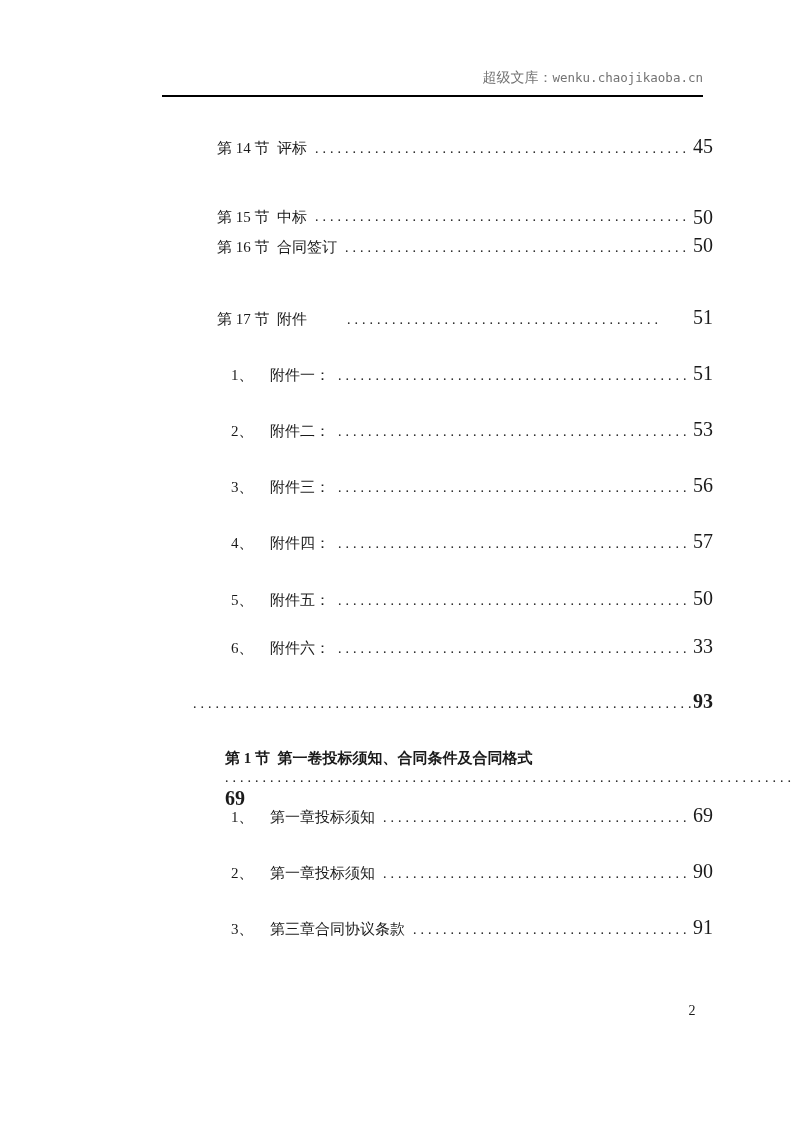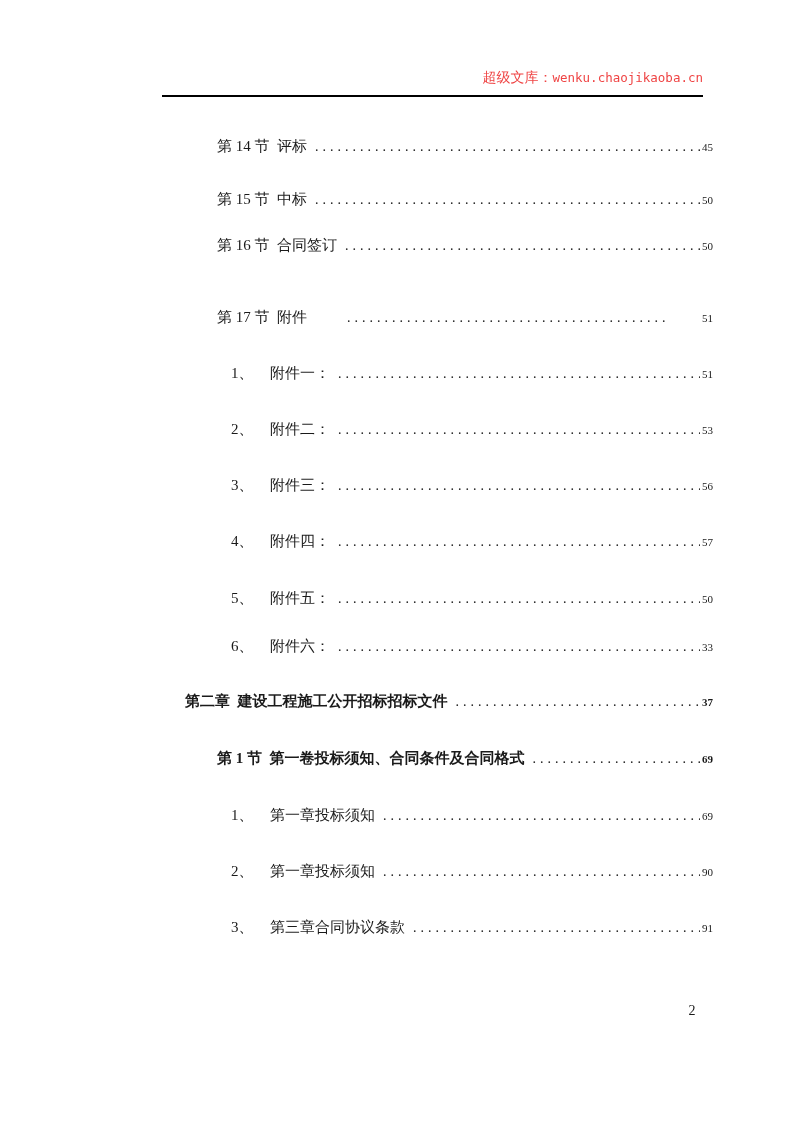--- a/index.html
+++ b/index.html
@@ -9,21 +9,21 @@
     background:#ffffff;
     color:#1a1a1a;
     font-family:"Liberation Serif","DejaVu Serif",serif;
     overflow:hidden;
   }
   .header{
     position:absolute;
     top:69px;right:90px;
     font-size:14px;
     white-space:pre;
-    color:#ef4444;
+    color:#737373;
   }
   .header .url{
     font-family:"DejaVu Sans Mono","Liberation Mono",monospace;
     font-size:12.5px;
   }
   .header-rule{
     position:absolute;
     left:162px;top:95px;
     width:541px;height:2px;
     background:#000000;
@@ -54,49 +54,49 @@
     overflow:hidden;
     white-space:nowrap;
     letter-spacing:4px;
     margin-left:8px;
     margin-right:2px;
     font-size:14px;
     font-weight:normal;
   }
   .toc-row .pg{
     flex:none;
-    font-size:11px;
+    font-size:20px;
   }
   .page-number{
     position:absolute;
     left:680px;top:1003px;
     width:24px;
     text-align:center;
     font-size:14px;
   }
 </style>
 </head>
 <body>
 
 <div class="page">
   <div class="header"><span class="site">超级文库：</span><span class="url">wenku.chaojikaoba.cn</span></div>
   <div class="header-rule"></div>
 
   <div id="toc" class="toc">
       <div class="toc-row" style="top: 136px; padding-left: 32px;"><span class="label">第 14 节  评标</span><span class="leader">................................................................................................................................................................</span><span class="pg">45</span></div>
-      <div class="toc-row" style="top: 189px; padding-left: 32px;"><span class="label">第 15 节  中标</span><span class="leader">................................................................................................................................................................</span><span class="pg">50</span></div>
+      <div class="toc-row" style="top: 207px; padding-left: 32px; align-items: flex-end;"><span class="label">第 15 节  中标</span><span class="leader">................................................................................................................................................................</span><span class="pg">50</span></div>
       <div class="toc-row" style="top: 235px; padding-left: 32px; font-family: Liberation Serif, serif;"><span class="label">第 16 节  合同签订</span><span class="leader">................................................................................................................................................................</span><span class="pg">50</span></div>
       <div class="toc-row" style="top: 307px; padding-left: 32px; gap: 32px;"><span class="label">第 17 节  附件</span><span class="leader">................................................................................................................................................................</span><span class="pg">51</span></div>
       <div class="toc-row" style="top: 363px; padding-left: 46px;"><span class="num">1、</span><span class="label">附件一：</span><span class="leader">................................................................................................................................................................</span><span class="pg">51</span></div>
       <div class="toc-row" style="top: 419px; padding-left: 46px;"><span class="num">2、</span><span class="label">附件二：</span><span class="leader">................................................................................................................................................................</span><span class="pg">53</span></div>
       <div class="toc-row" style="top: 475px; padding-left: 46px;"><span class="num">3、</span><span class="label">附件三：</span><span class="leader">................................................................................................................................................................</span><span class="pg">56</span></div>
       <div class="toc-row" style="top: 531px; padding-left: 46px;"><span class="num">4、</span><span class="label">附件四：</span><span class="leader">................................................................................................................................................................</span><span class="pg">57</span></div>
       <div class="toc-row" style="top: 588px; padding-left: 46px;"><span class="num">5、</span><span class="label">附件五：</span><span class="leader">................................................................................................................................................................</span><span class="pg">50</span></div>
       <div class="toc-row" style="top: 636px; padding-left: 46px;"><span class="num">6、</span><span class="label">附件六：</span><span class="leader">................................................................................................................................................................</span><span class="pg">33</span></div>
-      <div class="toc-row bold" style="top: 691px; padding-left: 0px;"><span class="label">第二章  建设工程施工公开招标招标文件</span><span class="leader">................................................................................................................................................................</span><span class="pg">37</span></div>
-      <div class="toc-row bold" style="top: 748px; padding-left: 32px;"><span class="label">第 1 节  第一卷投标须知、合同条件及合同格式</span><span class="leader">................................................................................................................................................................</span><span class="pg">69</span></div>
+      <div class="toc-row bold" style="top: 691px; padding-left: 0px;"><span class="leader">................................................................................................................................................................</span><span class="pg">93</span></div>
+      <div class="toc-row bold" style="top: 748px; padding-left: 32px; flex-direction: column;"><span class="label">第 1 节  第一卷投标须知、合同条件及合同格式</span><span class="leader">................................................................................................................................................................</span><span class="pg">69</span></div>
       <div class="toc-row" style="top: 805px; padding-left: 46px;"><span class="num">1、</span><span class="label">第一章投标须知</span><span class="leader">................................................................................................................................................................</span><span class="pg">69</span></div>
       <div class="toc-row" style="top: 861px; padding-left: 46px;"><span class="num">2、</span><span class="label">第一章投标须知</span><span class="leader">................................................................................................................................................................</span><span class="pg">90</span></div>
       <div class="toc-row" style="top: 917px; padding-left: 46px;"><span class="num">3、</span><span class="label">第三章合同协议条款</span><span class="leader">................................................................................................................................................................</span><span class="pg">91</span></div>
     </div>
 
   <div class="page-number">2</div>
 </div>
 
 </body></html>

